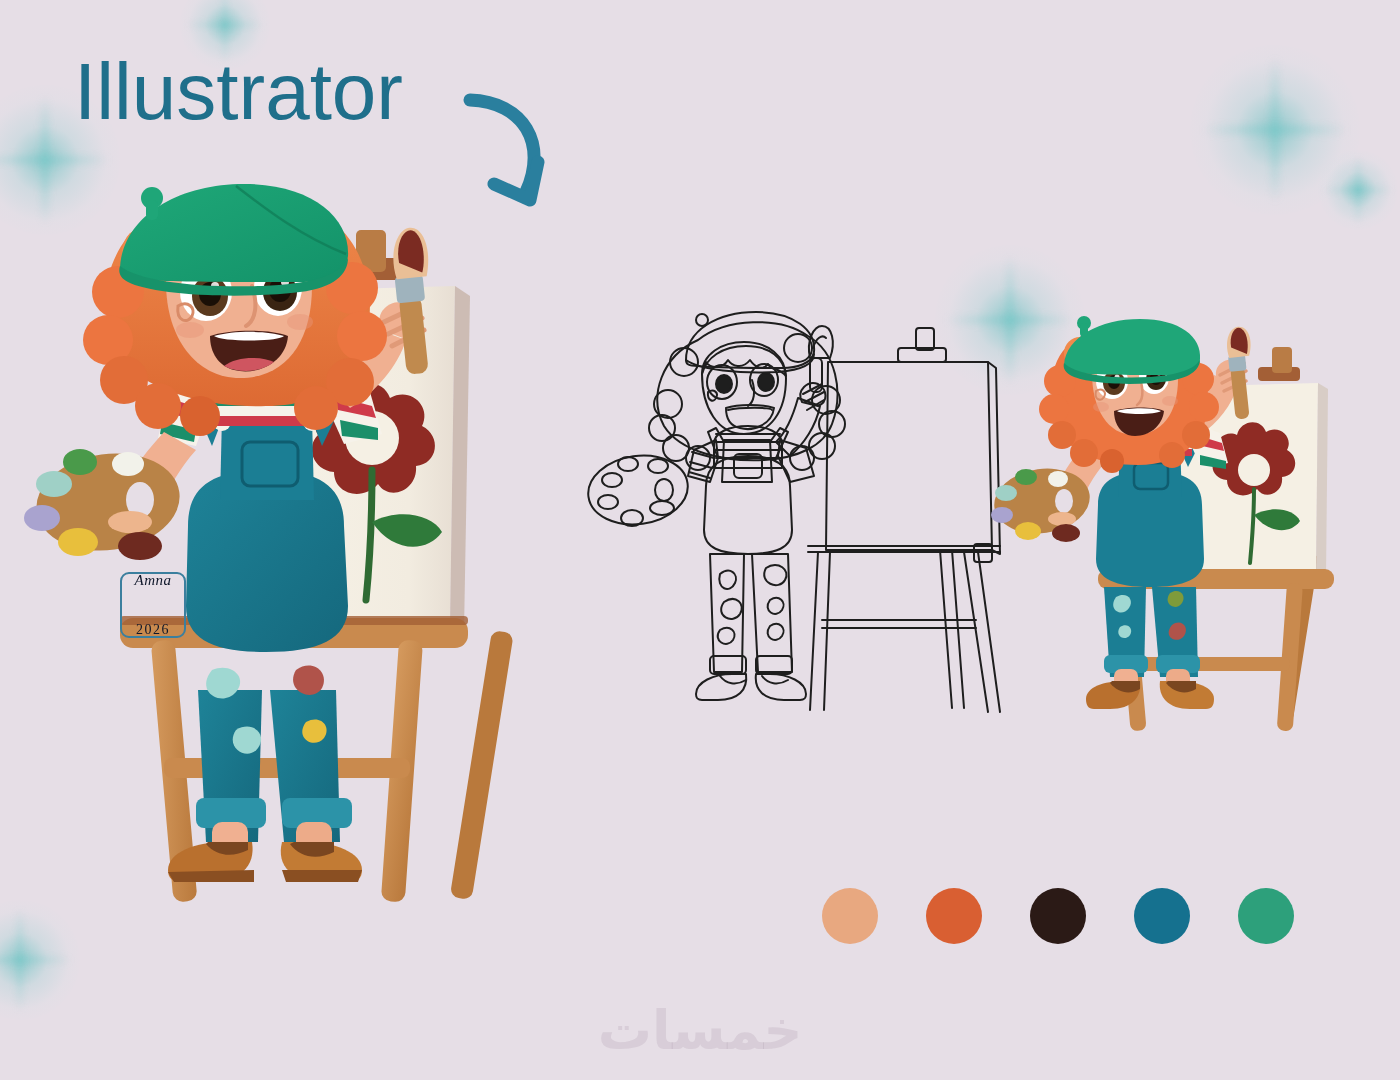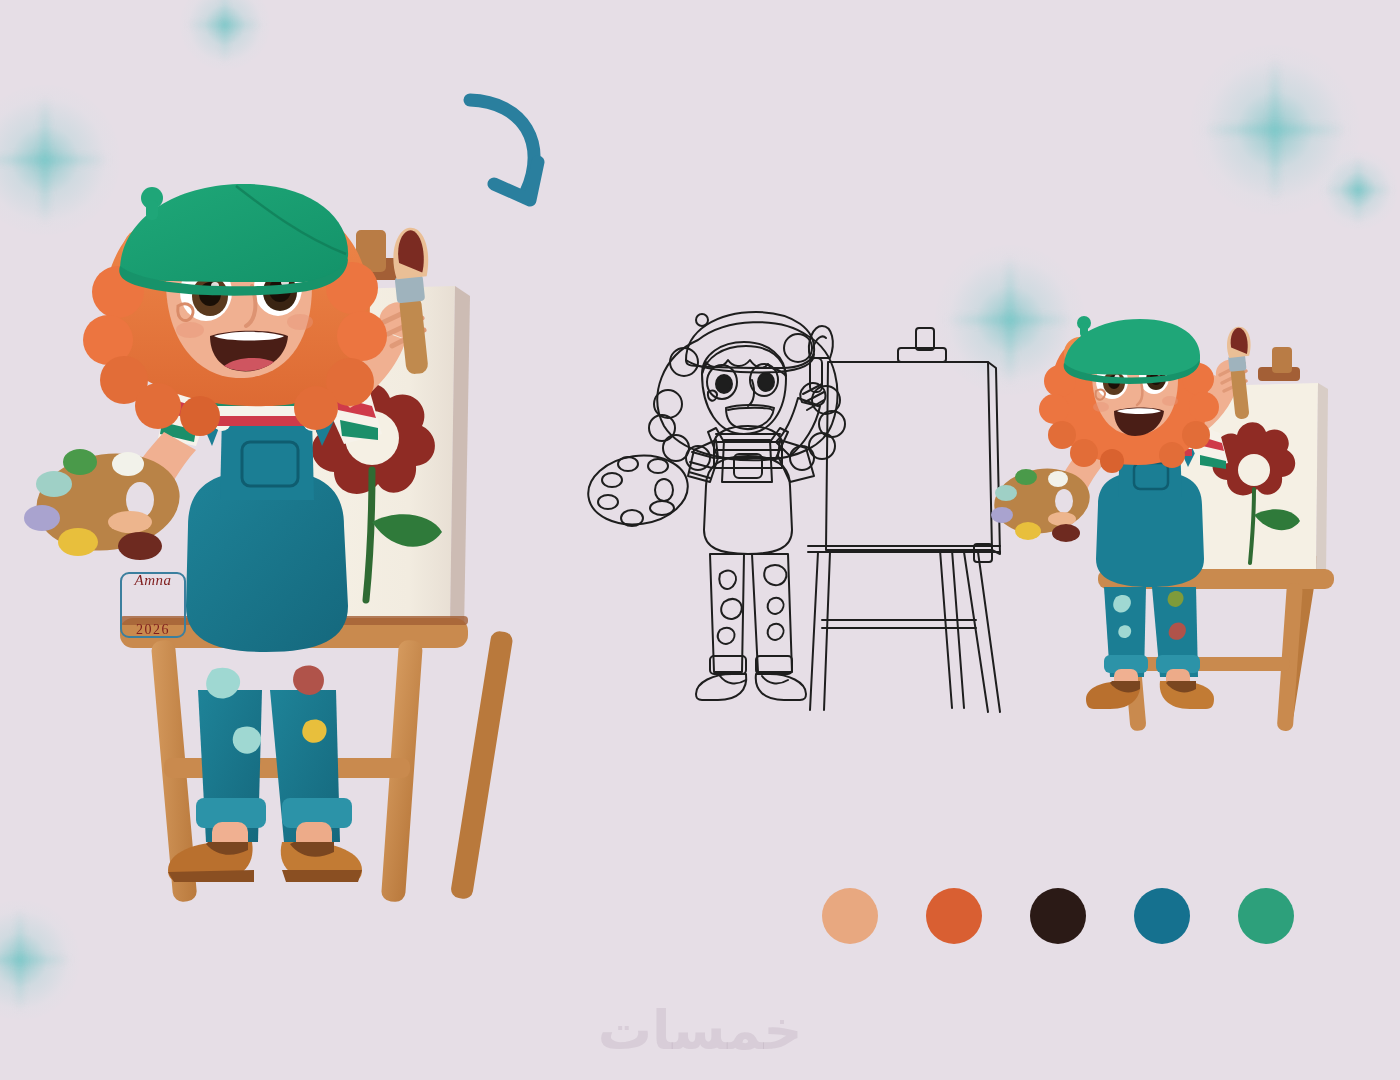--- a/index.html
+++ b/index.html
@@ -90,20 +90,21 @@
     <div class="glow"></div>
       <div class="bar-v"></div>
       <div class="bar-h"></div>
   </div>
   <div class="sparkle" style="left:-40px;top:900px;width:120px;height:120px;">
     <div class="glow"></div>
       <div class="bar-v"></div>
       <div class="bar-h"></div>
   </div>
 
+  <div id="title" style="color: rgb(31, 111, 139);">Illustrator</div>
 
   <svg id="arrow" viewBox="0 0 110 140">
     <path d="M18 12 C 72 14, 96 56, 74 104" fill="none" stroke="#2a7f9e" stroke-width="13" stroke-linecap="round"></path>
     <path d="M78 112 L 42 96 M78 112 L 86 74" fill="none" stroke="#2a7f9e" stroke-width="13" stroke-linecap="round" stroke-linejoin="round"></path>
   </svg>
 
   <div class="figure" id="fig-main">
     <svg viewBox="0 0 680 760" width="680" height="760">
       <defs>
         <linearGradient id="woodG" x1="0" y1="0" x2="1" y2="1">
@@ -551,21 +552,21 @@
                    C 198 46, 184 50, 170 50 C 134 50, 98 50, 78 48 C 68 48, 64 46, 64 40 Z" fill="#1fa678"></path>
           <path d="M64 38 C 76 50, 112 54, 150 52 C 178 50, 196 44, 200 34
                    C 200 44, 192 52, 170 56 C 130 62, 84 58, 70 50 C 64 46, 63 42, 64 38 Z" fill="#17936a"></path>
           <circle cx="84" cy="-2" r="7" fill="#1fa678"></circle>
           <rect x="80" y="-2" width="8" height="14" rx="4" fill="#1fa678"></rect>
         </g>
       </g>
     </svg>
   </div>
 
-  <div id="signature" style="border-color: rgb(59, 127, 158); color: #7f1d1d; gap: 33px;">
+  <div id="signature" style="border-color: rgb(59, 127, 158); color: #0f172a; gap: 33px;">
     <span class="nm">Amna</span>
     <span class="yr">2026</span>
   </div>
 
   <div id="swatches">
     <div class="swatch" style="background: rgb(232, 168, 128);"></div>
     <div class="swatch" style="background: rgb(217, 95, 50);"></div>
     <div class="swatch" style="background: rgb(43, 26, 22);"></div>
     <div class="swatch" style="background: rgb(21, 113, 143);"></div>
     <div class="swatch" style="background: rgb(45, 160, 123);"></div>

